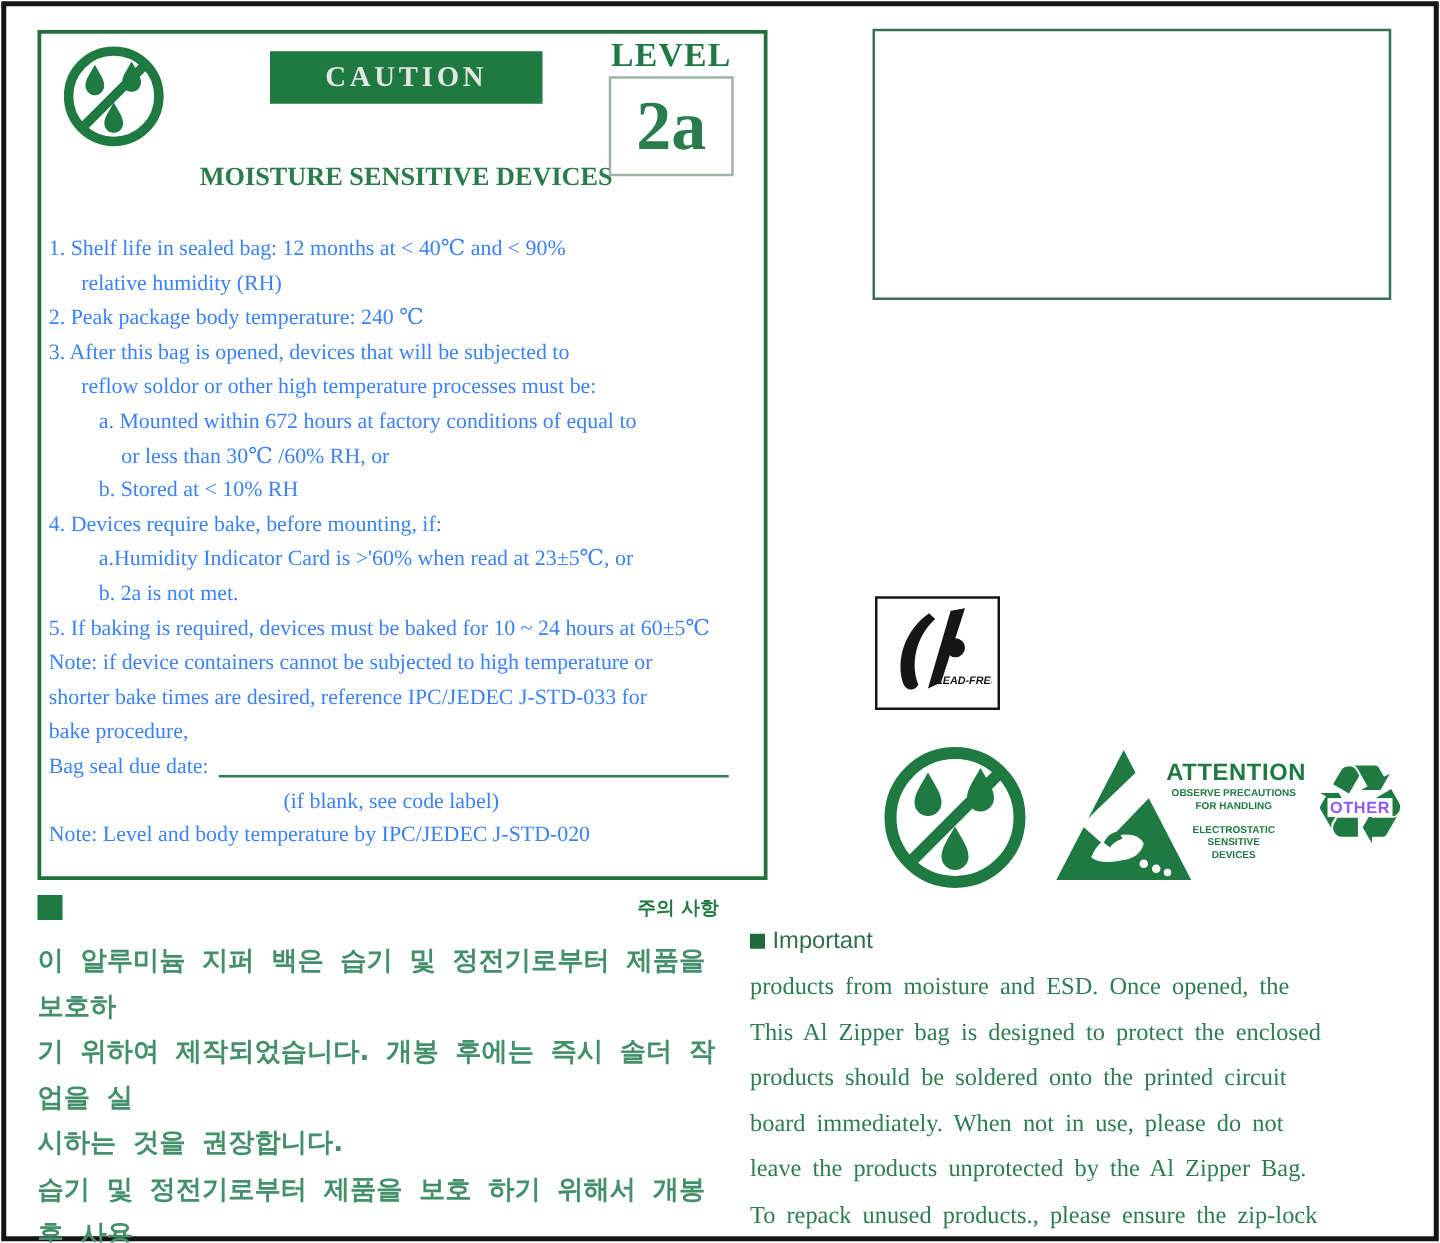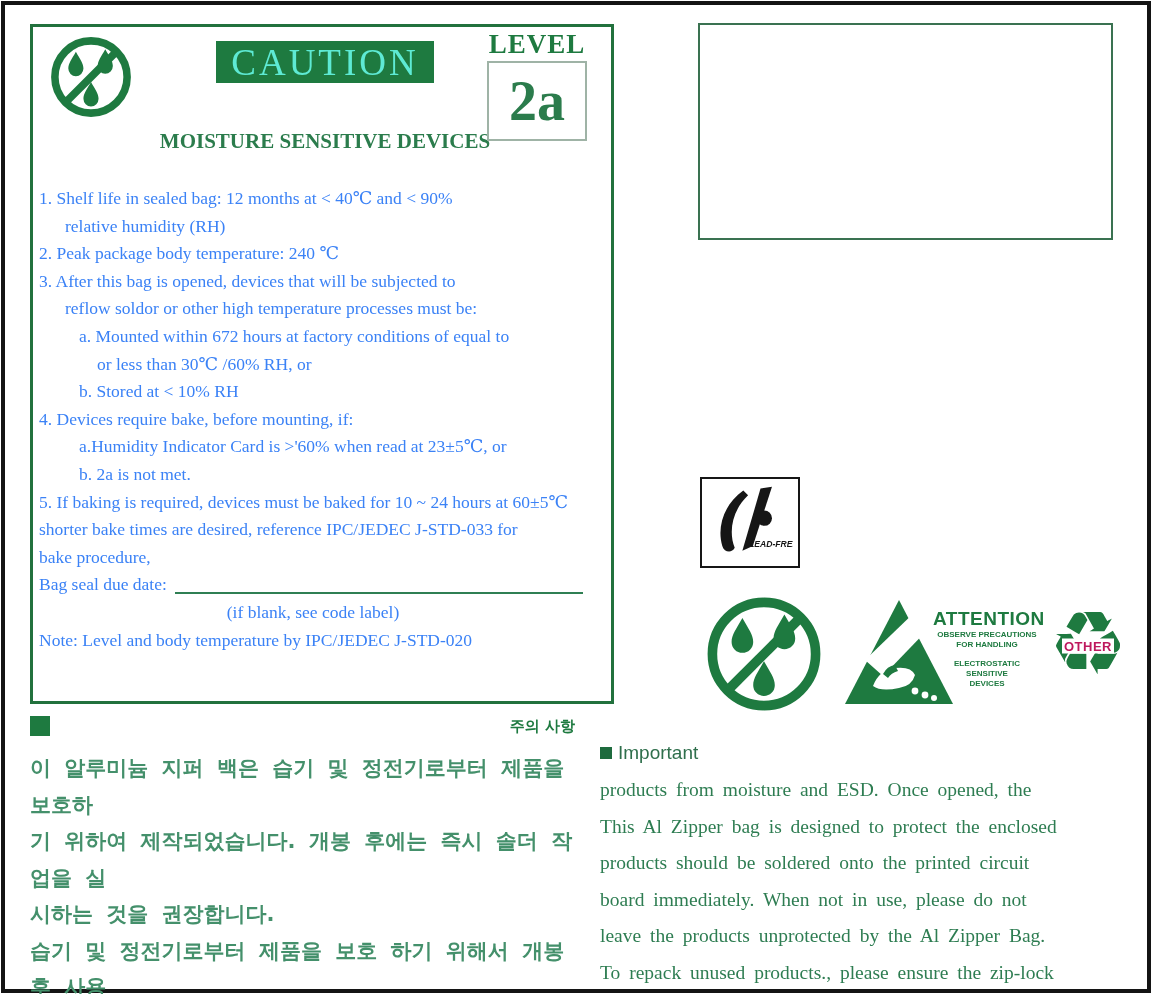--- a/index.html
+++ b/index.html
@@ -6,22 +6,22 @@
   body{
     width:1152px;height:994px;position:relative;background:#ffffff;
     font-family:"Liberation Serif","DejaVu Serif",serif;
     color:#2f7f53; overflow:hidden;
   }
   .outer-frame{position:absolute;inset:1px;border:4px solid #141414;pointer-events:none;}
 
   
   .caution-box{position:absolute;left:30px;top:24px;width:578px;height:674px;border:3px solid #22713d;background:#fff;}
   .msd-icon-top{position:absolute;left:16px;top:8px;width:84px;height:84px;}
-  .caution-title{position:absolute;left:183px;top:14px;width:218px;height:42px;background:#1e7a40;color:#5eead4;
-    font-size:37px;font-weight:normal;letter-spacing:3px;display:flex;align-items:center;justify-content:center;}
+  .caution-title{position:absolute;left:183px;top:14px;width:218px;height:42px;background:#1e7a40;color:#e5e5e5;
+    font-size:23px;font-weight:bold;letter-spacing:3px;display:flex;align-items:center;justify-content:center;}
   .subtitle1{position:absolute;left:112px;top:74px;width:360px;text-align:center;font-size:20px;font-weight:bold;color:#2b7c4c;word-spacing:4px;}
   .subtitle2{position:absolute;left:92px;top:102px;width:400px;text-align:center;font-size:21px;font-weight:bold;color:#2b7c4c;}
   .level-wrap{position:absolute;left:452px;top:2px;width:104px;text-align:center;}
   .level-word{font-size:27px;font-weight:bold;color:#1e7a40;letter-spacing:1px;}
   .level-box{margin:1px auto 0;width:96px;height:76px;border:2px solid #9fb3a6;display:flex;align-items:center;justify-content:center;}
   .level-value{font-size:56px;font-weight:600;color:#2b7c4c;line-height:1;}
 
   .instr{position:absolute;left:6px;top:158px;width:548px;font-size:17.5px;line-height:27.6px;color:#3b82f6;}
   .i0{padding-left:0;} .i1{padding-left:26px;} .i2{padding-left:40px;} .i3{padding-left:58px;}
   .seal-row{display:flex;align-items:flex-end;}
@@ -35,21 +35,21 @@
   .msd-icon-bottom{position:absolute;left:704px;top:594px;width:120px;height:120px;}
   .esd-icon{position:absolute;left:843px;top:596px;width:112px;height:114px;}
   .attention-block{position:absolute;left:933px;top:608px;width:108px;text-align:center;color:#1e7a40;}
   .attention-word{font-size:19px;font-weight:bold;letter-spacing:.5px;font-family:"Liberation Sans","DejaVu Sans",sans-serif;}
   .attention-small{font-size:8px;font-weight:bold;line-height:10px;font-family:"Liberation Sans","DejaVu Sans",sans-serif;}
   .attention-gap{height:9px;}
 
   .recycle-wrap{position:absolute;left:1042px;top:598px;width:92px;height:104px;}
   .recycle-glyph{font-family:"DejaVu Sans",sans-serif;font-size:88px;line-height:92px;color:#1e7a40;text-align:center;}
   .recycle-label{position:absolute;left:50%;top:48px;transform:translate(-50%,-50%);background:#fff;
-    font-family:"Liberation Sans","DejaVu Sans",sans-serif;font-size:13px;font-weight:bold;color:#be185d;padding:0 2px;letter-spacing:.5px;text-align:center;}
+    font-family:"Liberation Sans","DejaVu Sans",sans-serif;font-size:13px;font-weight:bold;color:#8b5cf6;padding:0 2px;letter-spacing:.5px;text-align:center;}
 
   
   .kr-section{position:absolute;left:30px;top:716px;width:545px;}
   .kr-heading{display:flex;align-items:center;gap:26px;font-size:15px;font-weight:bold;color:#1e7a40;
     font-family:"DejaVu Sans","Liberation Sans",sans-serif;justify-content:space-between;}
   .sq-big{width:20px;height:20px;background:#1e7a40;display:inline-block;}
   .kr-lines{margin-top:14px;font-size:21px;line-height:36.5px;color:#44906b;font-weight:bold;word-spacing:6px;
     font-family:"DejaVu Sans","Liberation Sans",sans-serif;}
 
   .en-section{position:absolute;left:600px;top:730px;width:540px;}
@@ -91,20 +91,21 @@
     <div class="i0">2. Peak package body temperature: 240 ℃</div>
     <div class="i0">3. After this bag is opened, devices that will be subjected to</div>
     <div class="i1">reflow soldor or other high temperature processes must be:</div>
     <div class="i2">a. Mounted within 672 hours at factory conditions of equal to</div>
     <div class="i3">or less than 30℃ /60% RH, or</div>
     <div class="i2">b. Stored at &lt; 10% RH</div>
     <div class="i0">4. Devices require bake, before mounting, if:</div>
     <div class="i2">a.Humidity Indicator Card is &gt;'60% when read at 23±5℃, or</div>
     <div class="i2">b. 2a is not met.</div>
     <div class="i0">5. If baking is required, devices must be baked for 10 ~ 24  hours at 60±5℃</div>
+    <div class="i0">Note: if device containers cannot be subjected to high temperature or</div>
     <div class="i0">shorter bake times are desired, reference  IPC/JEDEC J-STD-033 for</div>
     <div class="i0">bake procedure,</div>
 
     <div class="seal-row">
       <span>Bag seal due date:</span>
       <span class="seal-line"></span>
     </div>
     <div class="blank-note">(if blank, see code label)</div>
     <div class="i0">Note: Level and body temperature by IPC/JEDEC J-STD-020</div>
   </div>

